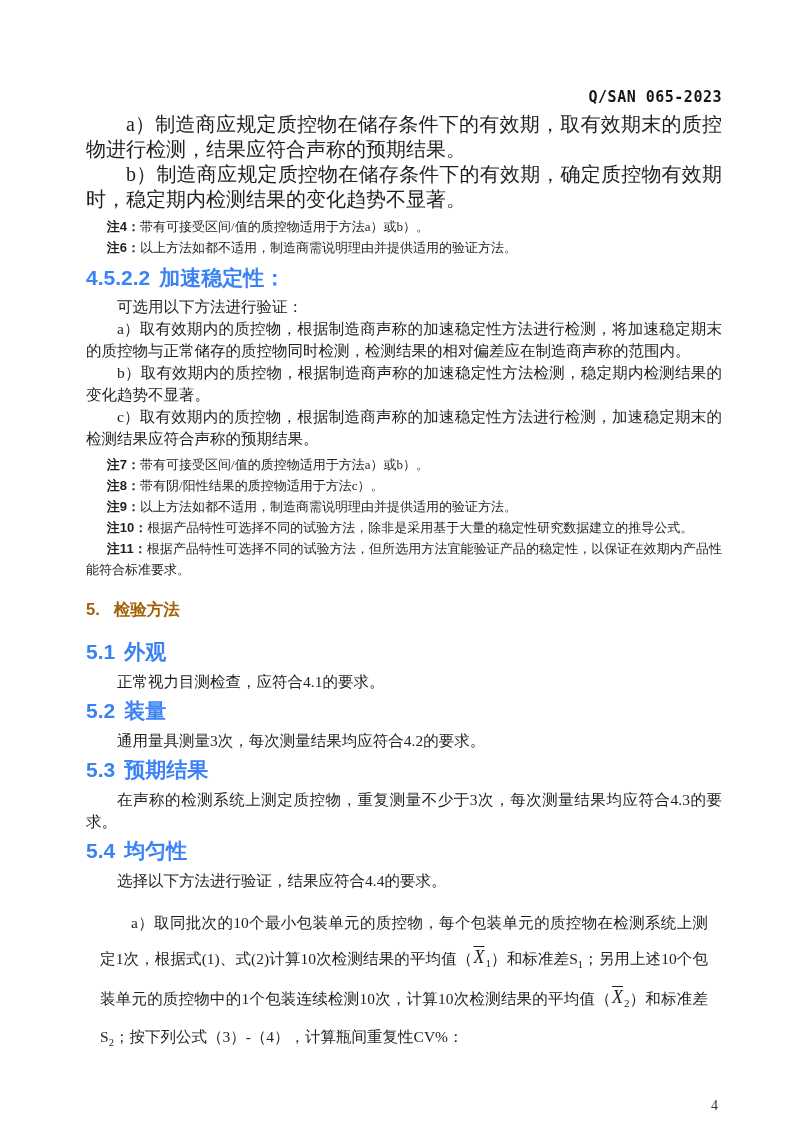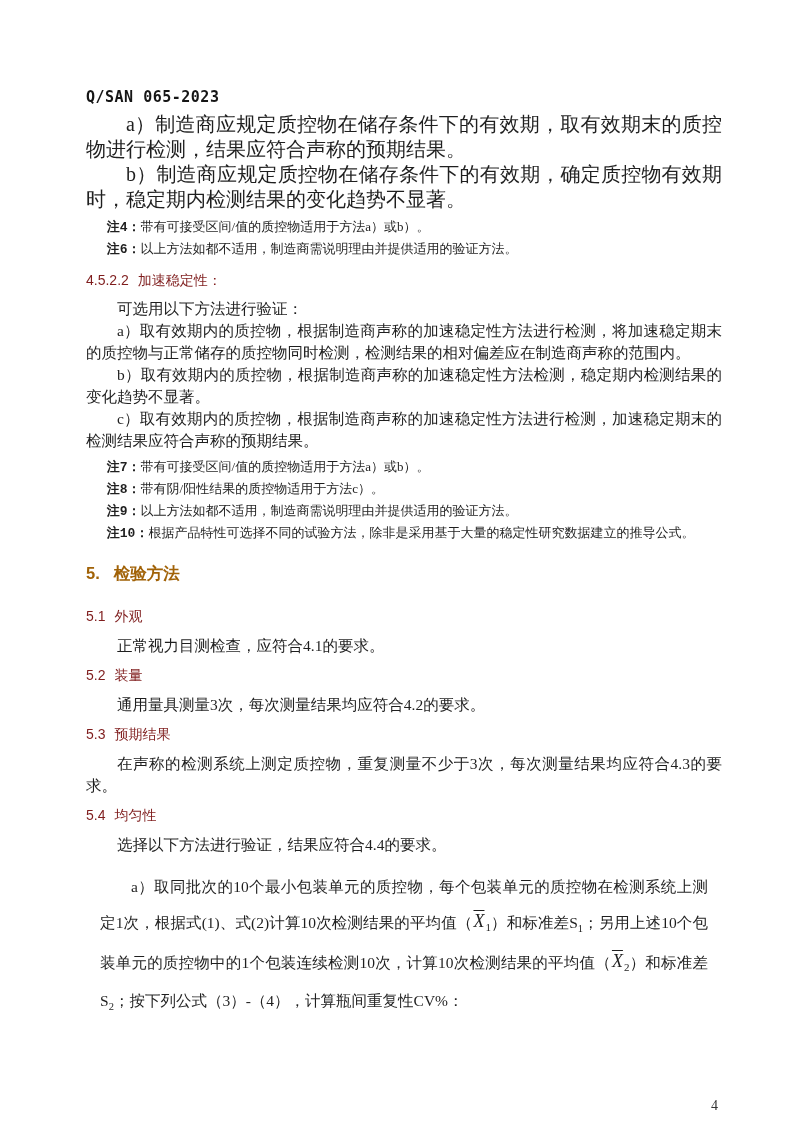--- a/index.html
+++ b/index.html
@@ -7,21 +7,21 @@
     position:relative;
     width:800px;height:1131px;
     background:#ffffff;
     box-sizing:border-box;
     padding:88px 78px 0 86px;
     font-family:"Liberation Serif","DejaVu Serif",serif;
     color:#1f1f1f;
     overflow:hidden;
   }
   .doc-code{
-    text-align:left;
+    text-align:right;
     font-family:"DejaVu Sans Mono","Liberation Mono",monospace;
     font-weight:bold;
     font-size:15px;
     letter-spacing:.5px;
     color:#161616;
     margin:0 0 6px 0;
   }
   .para{
     font-size:20px;
     line-height:25px;
@@ -38,28 +38,28 @@
   }
   .notes{margin:4px 0 0 0;}
   .note{
     font-size:13px;
     line-height:21px;
     text-indent:1.6em;
     text-align:justify;
     margin:0;
   }
   .note-label{
-    font-family:Liberation Mono, monospace;
+    font-family:Liberation Sans, sans-serif;
     font-weight:bold;
   }
   .h-sub{
     font-family:"Liberation Sans",sans-serif;
-    font-weight:normal;
-    font-size:14px;
-    color:#7f1d1d;
+    font-weight:bold;
+    font-size:21px;
+    color:#3b82f6;
     margin:8px 0 0 0;
     line-height:20px;
   }
   .h-452{margin:10px 0 8px 0;}
   .h-chapter{
     font-family:"Liberation Sans",sans-serif;
     font-weight:bold;
     font-size:16.5px;
     color:#a16207;
     margin:18px 0 0 0;
@@ -120,20 +120,21 @@
   <p class="para-tight">可选用以下方法进行验证：</p>
   <p class="para-tight">a）取有效期内的质控物，根据制造商声称的加速稳定性方法进行检测，将加速稳定期末的质控物与正常储存的质控物同时检测，检测结果的相对偏差应在制造商声称的范围内。</p>
   <p class="para-tight">b）取有效期内的质控物，根据制造商声称的加速稳定性方法检测，稳定期内检测结果的变化趋势不显著。</p>
   <p class="para-tight">c）取有效期内的质控物，根据制造商声称的加速稳定性方法进行检测，加速稳定期末的检测结果应符合声称的预期结果。</p>
 
   <div class="notes">
     <p class="note"><span class="note-label">注7：</span><span>带有可接受区间/值的质控物适用于方法a）或b）。</span></p>
     <p class="note"><span class="note-label">注8：</span><span>带有阴/阳性结果的质控物适用于方法c）。</span></p>
     <p class="note"><span class="note-label">注9：</span><span>以上方法如都不适用，制造商需说明理由并提供适用的验证方法。</span></p>
     <p class="note"><span class="note-label">注10：</span><span>根据产品特性可选择不同的试验方法，除非是采用基于大量的稳定性研究数据建立的推导公式。</span></p>
+    <p class="note"><span class="note-label">注11：</span><span>根据产品特性可选择不同的试验方法，但所选用方法宜能验证产品的稳定性，以保证在效期内产品性能符合标准要求。</span></p>
   </div>
 
   <p class="h-chapter"><span class="num">5.</span><span>检验方法</span></p>
 
   <p class="h-sub h-51"><span class="num">5.1</span><span>外观</span></p>
   <p class="para-tight body-line">正常视力目测检查，应符合4.1的要求。</p>
 
   <p class="h-sub"><span class="num">5.2</span><span>装量</span></p>
   <p class="para-tight body-line">通用量具测量3次，每次测量结果均应符合4.2的要求。</p>
 

